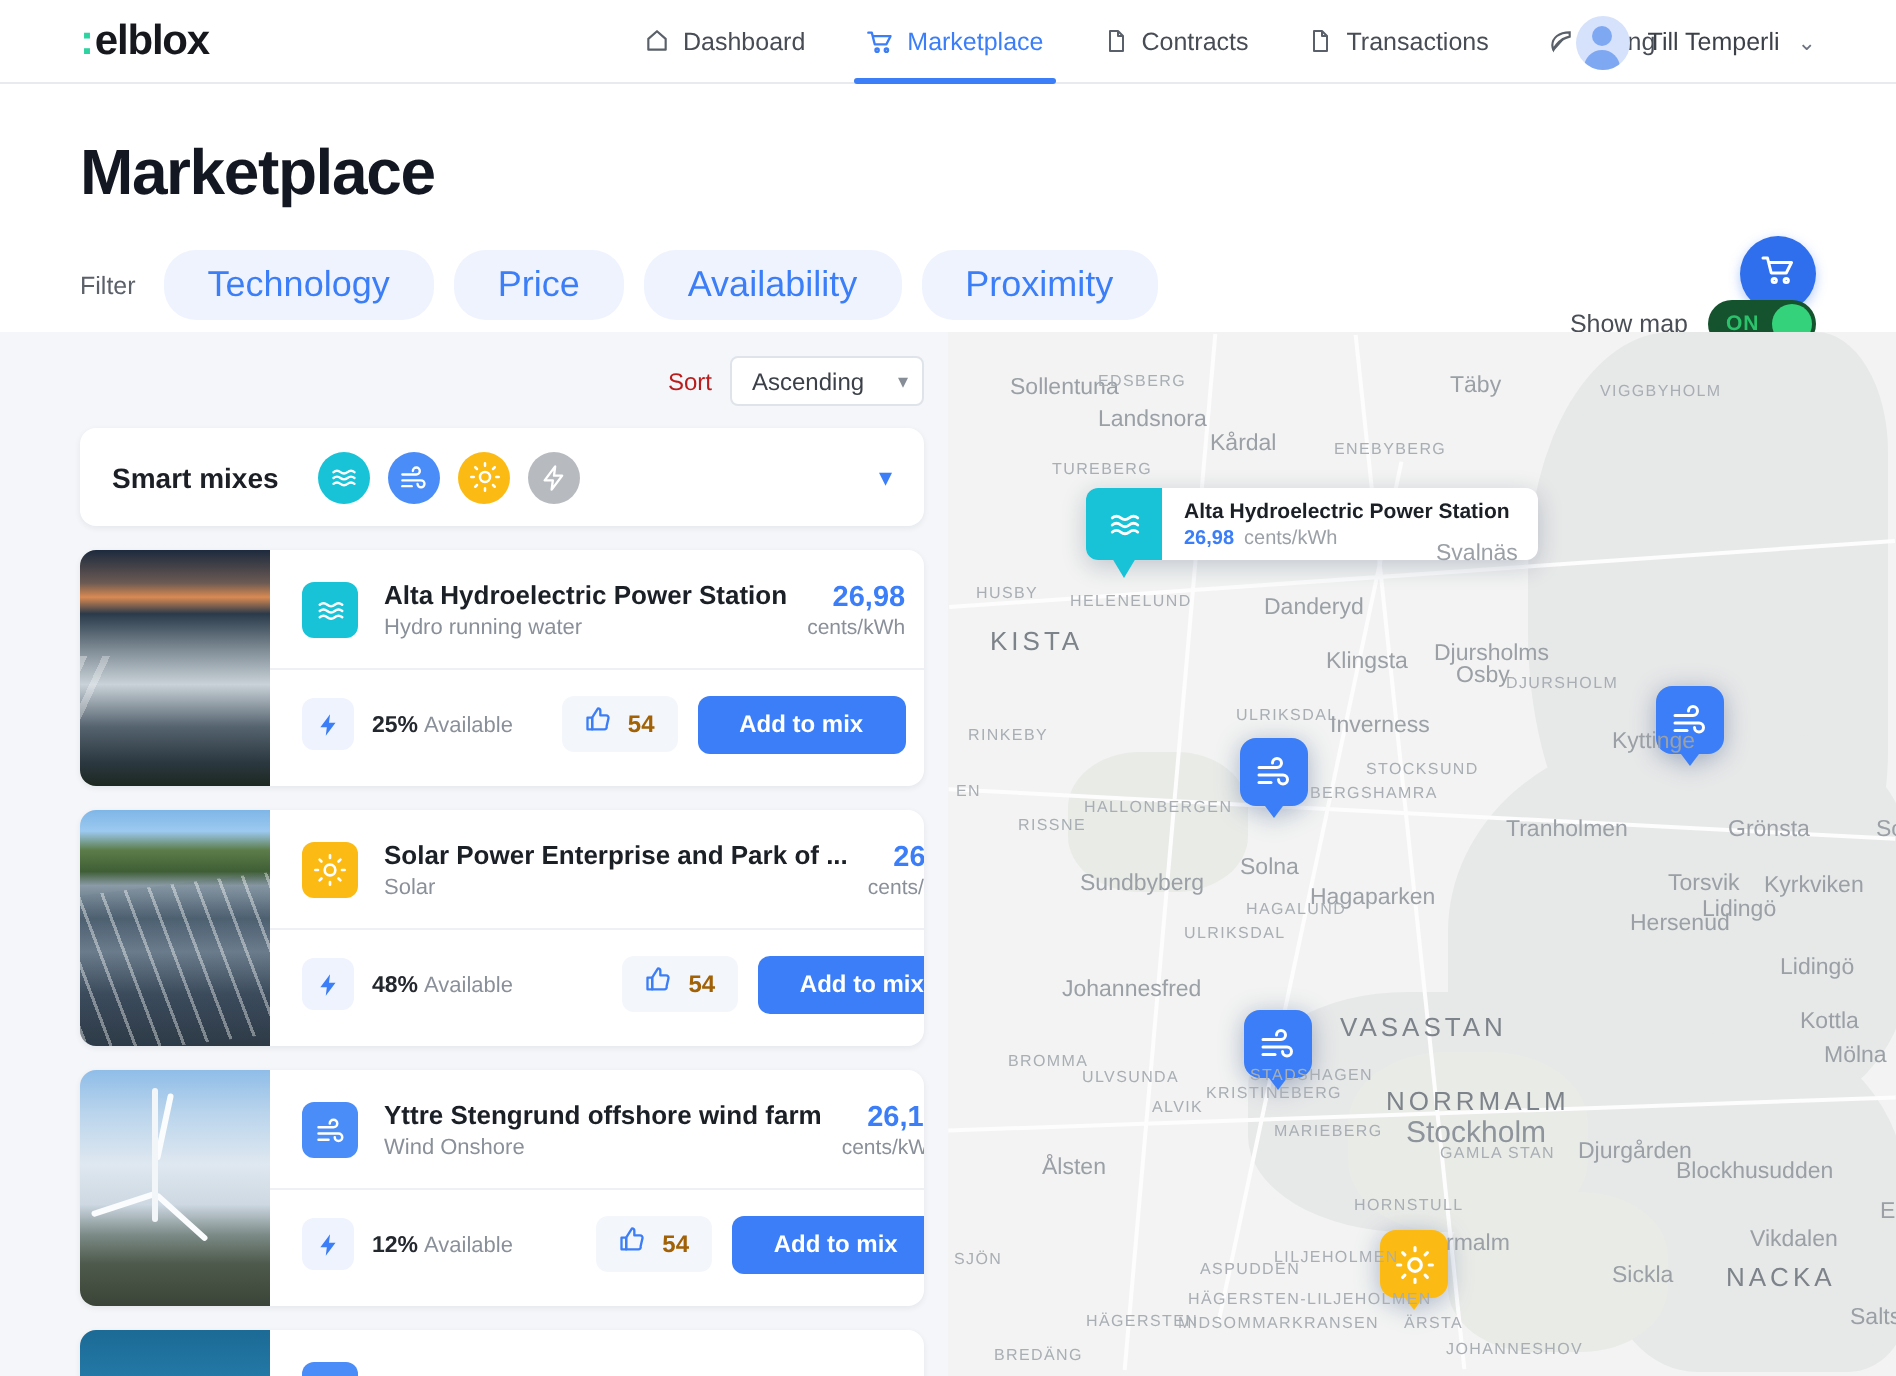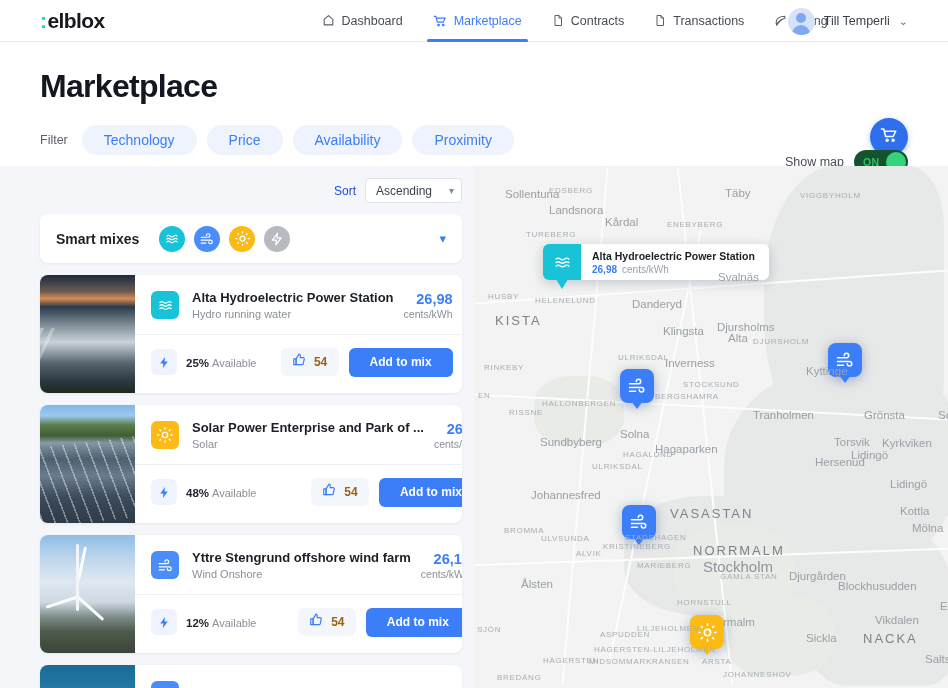--- a/index.html
+++ b/index.html
@@ -61,21 +61,21 @@
   .profile-name { font-size: 12.5px; color: #3c4149; }
   .caret { color:#6b7280; font-size:11px; }
 
   
   .header { padding: 26px 40px 0 40px; background:#fff; height: 124px; position:relative; }
   .page-title { font-size: 32px; font-weight: bold; color: #131722; letter-spacing: -0.7px; }
   .filterrow { display: flex; align-items: center; gap: 10px; margin-top: 20px; }
   .filter-label { font-size: 12.5px; color: #5b6069; margin-right: 4px; }
   .chip {
     background: #eef3fe; color: #3b7ef7;
-    font-size: 14px; padding: 7px 22px; border-radius: 16px;
+    font-size: 18px; padding: 7px 22px; border-radius: 16px;
     cursor: pointer; white-space: nowrap;
   }
   .cart-btn {
     position: absolute; right: 40px; top: 76px;
     width: 38px; height: 38px; border-radius: 50%;
     background: #2f6fed; display:flex; align-items:center; justify-content:center;
     cursor:pointer; box-shadow: 0 2px 6px rgba(47,111,237,.35);
   }
   .showmap {
     position: absolute; right: 40px; top: 124px;
@@ -97,21 +97,21 @@
   
   .body { display: flex; position: absolute; top: 166px; left: 0; right: 0; bottom: 0; }
   .left-pane {
     width: 474px; background: #f4f6f9; position: relative;
     overflow: hidden;
   }
   .sortrow {
     display:flex; align-items:center; justify-content:flex-end; gap:9px;
     padding: 12px 12px 0 0;
   }
-  .sort-label { font-size:12px; color:#1d4ed8; }
+  .sort-label { font-size:12px; color:#b91c1c; }
   .sort-select {
     width: 97px; height: 25px; border: 1px solid #dfe3ea; border-radius: 4px;
     background: #fff; font-size: 12px; color: #3c4149;
     display:flex; align-items:center; justify-content:space-between;
     padding: 0 7px 0 10px; cursor:pointer;
   }
   .sort-select .chev { color:#878d96; font-size:10px; }
 
   .list { padding: 11px 12px 0 40px; }
 
@@ -646,21 +646,21 @@
           <div class="maplabel lbl-area" style="left: 193px; top: 54px;">ENEBYBERG</div>
           <div class="maplabel lbl-area" style="left: 52px; top: 64px;">TUREBERG</div>
           <div class="maplabel lbl-town" style="left: 251px; top: 21px;">Täby</div>
           <div class="maplabel lbl-area" style="left: 326px; top: 25px;">VIGGBYHOLM</div>
           <div class="maplabel lbl-area" style="left: 14px; top: 126px;">HUSBY</div>
           <div class="maplabel lbl-area" style="left: 61px; top: 130px;">HELENELUND</div>
           <div class="maplabel lbl-town" style="left: 158px; top: 132px;">Danderyd</div>
           <div class="maplabel lbl-big" style="left: 21px; top: 147px;">KISTA</div>
           <div class="maplabel lbl-town" style="left: 189px; top: 159px;">Klingsta</div>
           <div class="maplabel lbl-town" style="left: 243px; top: 155px;">Djursholms</div>
-          <div class="maplabel lbl-town" style="left: 254px; top: 166px;">Alta</div>
+          <div class="maplabel lbl-town" style="left: 254px; top: 166px;">Osby</div>
           <div class="maplabel lbl-area" style="left: 279px; top: 171px;">DJURSHOLM</div>
           <div class="maplabel lbl-town" style="left: 244px; top: 105px;">Svalnäs</div>
           <div class="maplabel lbl-area" style="left: 10px; top: 197px;">RINKEBY</div>
           <div class="maplabel lbl-area" style="left: 144px; top: 187px;">ULRIKSDAL</div>
           <div class="maplabel lbl-town" style="left: 191px; top: 191px;">Inverness</div>
           <div class="maplabel lbl-area" style="left: 4px; top: 225px;">EN</div>
           <div class="maplabel lbl-area" style="left: 209px; top: 214px;">STOCKSUND</div>
           <div class="maplabel lbl-area" style="left: 68px; top: 233px;">HALLONBERGEN</div>
           <div class="maplabel lbl-area" style="left: 181px; top: 226px;">BERGSHAMRA</div>
           <div class="maplabel lbl-area" style="left: 35px; top: 242px;">RISSNE</div>

